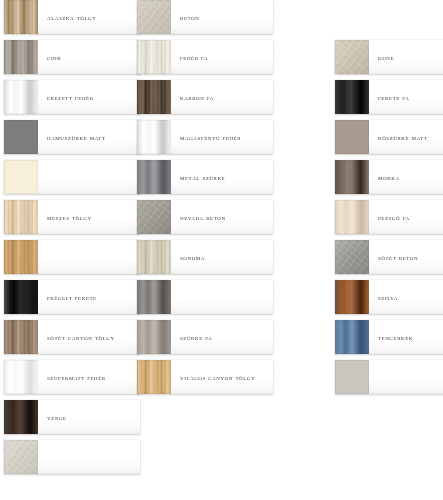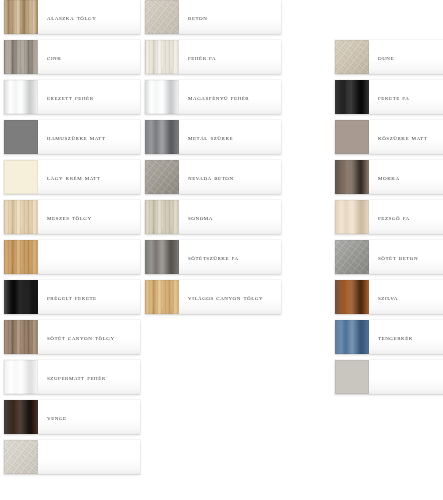--- a/index.html
+++ b/index.html
@@ -11,21 +11,21 @@
     overflow:hidden;
     position:relative;
   }
   #grid{
     position:absolute;left:0;top:0;width:443px;height:500px;
   }
   .col{
     position:absolute;top:0;width:136px;
   }
   #col1{left:4px;}
-  #col2{left:145px;}
+  #col2{left:137px;}
   #col3{left:311px;padding-left:24px;}
 
   .card{
     position:relative;
     height:34px;
     margin-bottom:6px;
     background:linear-gradient(to bottom,#ffffff 0%,#ffffff 55%,#f7f7f7 88%,#ededed 100%);
     box-shadow:0 1px 2px rgba(0,0,0,0.16), 0 0 0 1px rgba(0,0,0,0.03);
     display:flex;align-items:stretch;
     overflow:hidden;
@@ -84,21 +84,20 @@
           <div class="grainA" style="background: none;"></div>
           <div class="grainB" style="background: none;"></div>
         </div>
         <div class="label">Hamuszürke matt</div>
       </div>
       <div class="card">
         <div class="swatch" style="background: rgb(246, 239, 217);">
           <div class="grainA" style="background: none;"></div>
           <div class="grainB" style="background: none;"></div>
         </div>
-        <div class="label">Lágy krém matt</div>
       </div>
       <div class="card">
         <div class="swatch" style="background: linear-gradient(90deg, rgb(240, 221, 192) 0%, rgb(228, 208, 174) 14%, rgb(215, 191, 152) 26%, rgb(240, 221, 192) 40%, rgb(228, 208, 174) 58%, rgb(215, 191, 152) 72%, rgb(240, 221, 192) 86%, rgb(228, 208, 174) 100%);">
           <div class="grainA" style="background: repeating-linear-gradient(90deg, rgba(0, 0, 0, 0.1) 0px, rgba(0, 0, 0, 0) 1px, rgba(255, 255, 255, 0.1) 2px, rgba(0, 0, 0, 0) 4px);"></div>
           <div class="grainB" style="background: repeating-linear-gradient(91deg, rgba(0, 0, 0, 0.06) 0px, rgba(0, 0, 0, 0) 3px, rgba(255, 255, 255, 0.07) 6px, rgba(0, 0, 0, 0) 9px);"></div>
         </div>
         <div class="label">Meszes tölgy</div>
       </div>
       <div class="card">
         <div class="swatch" style="background: linear-gradient(90deg, rgb(214, 171, 114) 0%, rgb(201, 156, 97) 14%, rgb(185, 138, 76) 26%, rgb(214, 171, 114) 40%, rgb(201, 156, 97) 58%, rgb(185, 138, 76) 72%, rgb(214, 171, 114) 86%, rgb(201, 156, 97) 100%);">
@@ -150,20 +149,27 @@
         <div class="label">Beton</div>
       </div>
       <div class="card">
         <div class="swatch" style="background: linear-gradient(90deg, rgb(243, 239, 230) 0%, rgb(235, 230, 218) 14%, rgb(224, 219, 206) 26%, rgb(243, 239, 230) 40%, rgb(235, 230, 218) 58%, rgb(224, 219, 206) 72%, rgb(243, 239, 230) 86%, rgb(235, 230, 218) 100%);">
           <div class="grainA" style="background: repeating-linear-gradient(90deg, rgba(0, 0, 0, 0.1) 0px, rgba(0, 0, 0, 0) 1px, rgba(255, 255, 255, 0.1) 2px, rgba(0, 0, 0, 0) 4px);"></div>
           <div class="grainB" style="background: repeating-linear-gradient(91deg, rgba(0, 0, 0, 0.06) 0px, rgba(0, 0, 0, 0) 3px, rgba(255, 255, 255, 0.07) 6px, rgba(0, 0, 0, 0) 9px);"></div>
         </div>
         <div class="label">Fehér fa</div>
       </div>
       <div class="card">
+        <div class="swatch" style="background: linear-gradient(90deg, rgb(92, 74, 57) 0%, rgb(111, 90, 70) 14%, rgb(58, 45, 34) 26%, rgb(92, 74, 57) 40%, rgb(111, 90, 70) 58%, rgb(58, 45, 34) 72%, rgb(92, 74, 57) 86%, rgb(111, 90, 70) 100%);">
+          <div class="grainA" style="background: repeating-linear-gradient(90deg, rgba(0, 0, 0, 0.1) 0px, rgba(0, 0, 0, 0) 1px, rgba(255, 255, 255, 0.1) 2px, rgba(0, 0, 0, 0) 4px);"></div>
+          <div class="grainB" style="background: repeating-linear-gradient(91deg, rgba(0, 0, 0, 0.06) 0px, rgba(0, 0, 0, 0) 3px, rgba(255, 255, 255, 0.07) 6px, rgba(0, 0, 0, 0) 9px);"></div>
+        </div>
+        <div class="label">Karbon fa</div>
+      </div>
+      <div class="card">
         <div class="swatch" style="background: linear-gradient(90deg, rgb(207, 210, 212) 0%, rgb(255, 255, 255) 18%, rgb(244, 245, 246) 34%, rgb(255, 255, 255) 52%, rgb(207, 210, 212) 74%, rgb(244, 245, 246) 100%);">
           <div class="grainA" style="background: linear-gradient(90deg, rgba(255, 255, 255, 0.22) 0%, rgba(255, 255, 255, 0) 30%, rgba(255, 255, 255, 0.16) 48%, rgba(0, 0, 0, 0.06) 80%, rgba(255, 255, 255, 0.05) 100%);"></div>
           <div class="grainB" style="background: none;"></div>
         </div>
         <div class="label">Magasfényű fehér</div>
       </div>
       <div class="card">
         <div class="swatch" style="background: linear-gradient(90deg, rgb(90, 92, 95) 0%, rgb(142, 144, 147) 18%, rgb(120, 122, 125) 34%, rgb(142, 144, 147) 52%, rgb(90, 92, 95) 74%, rgb(120, 122, 125) 100%);">
           <div class="grainA" style="background: linear-gradient(90deg, rgba(255, 255, 255, 0.22) 0%, rgba(255, 255, 255, 0) 30%, rgba(255, 255, 255, 0.16) 48%, rgba(0, 0, 0, 0.06) 80%, rgba(255, 255, 255, 0.05) 100%);"></div>
           <div class="grainB" style="background: none;"></div>
@@ -182,21 +188,27 @@
           <div class="grainA" style="background: repeating-linear-gradient(90deg, rgba(0, 0, 0, 0.1) 0px, rgba(0, 0, 0, 0) 1px, rgba(255, 255, 255, 0.1) 2px, rgba(0, 0, 0, 0) 4px);"></div>
           <div class="grainB" style="background: repeating-linear-gradient(91deg, rgba(0, 0, 0, 0.06) 0px, rgba(0, 0, 0, 0) 3px, rgba(255, 255, 255, 0.07) 6px, rgba(0, 0, 0, 0) 9px);"></div>
         </div>
         <div class="label">Sonoma</div>
       </div>
       <div class="card">
         <div class="swatch" style="background: linear-gradient(90deg, rgb(86, 83, 79) 0%, rgb(142, 139, 136) 18%, rgb(119, 115, 112) 34%, rgb(142, 139, 136) 52%, rgb(86, 83, 79) 74%, rgb(119, 115, 112) 100%);">
           <div class="grainA" style="background: linear-gradient(90deg, rgba(255, 255, 255, 0.22) 0%, rgba(255, 255, 255, 0) 30%, rgba(255, 255, 255, 0.16) 48%, rgba(0, 0, 0, 0.06) 80%, rgba(255, 255, 255, 0.05) 100%);"></div>
           <div class="grainB" style="background: none;"></div>
         </div>
-        <div class="label">Sötétszürke fa</div>
+      </div>
+      <div class="card">
+        <div class="swatch" style="background: linear-gradient(90deg, rgb(138, 129, 121) 0%, rgb(181, 173, 163) 18%, rgb(160, 152, 144) 34%, rgb(181, 173, 163) 52%, rgb(138, 129, 121) 74%, rgb(160, 152, 144) 100%);">
+          <div class="grainA" style="background: linear-gradient(90deg, rgba(255, 255, 255, 0.22) 0%, rgba(255, 255, 255, 0) 30%, rgba(255, 255, 255, 0.16) 48%, rgba(0, 0, 0, 0.06) 80%, rgba(255, 255, 255, 0.05) 100%);"></div>
+          <div class="grainB" style="background: none;"></div>
+        </div>
+        <div class="label">Szürke fa</div>
       </div>
       <div class="card">
         <div class="swatch" style="background: linear-gradient(90deg, rgb(228, 192, 139) 0%, rgb(216, 177, 118) 14%, rgb(198, 156, 92) 26%, rgb(228, 192, 139) 40%, rgb(216, 177, 118) 58%, rgb(198, 156, 92) 72%, rgb(228, 192, 139) 86%, rgb(216, 177, 118) 100%);">
           <div class="grainA" style="background: repeating-linear-gradient(90deg, rgba(0, 0, 0, 0.1) 0px, rgba(0, 0, 0, 0) 1px, rgba(255, 255, 255, 0.1) 2px, rgba(0, 0, 0, 0) 4px);"></div>
           <div class="grainB" style="background: repeating-linear-gradient(91deg, rgba(0, 0, 0, 0.06) 0px, rgba(0, 0, 0, 0) 3px, rgba(255, 255, 255, 0.07) 6px, rgba(0, 0, 0, 0) 9px);"></div>
         </div>
         <div class="label">Világos canyon tölgy</div>
       </div>
     </div>
   <div class="col" id="col3">

